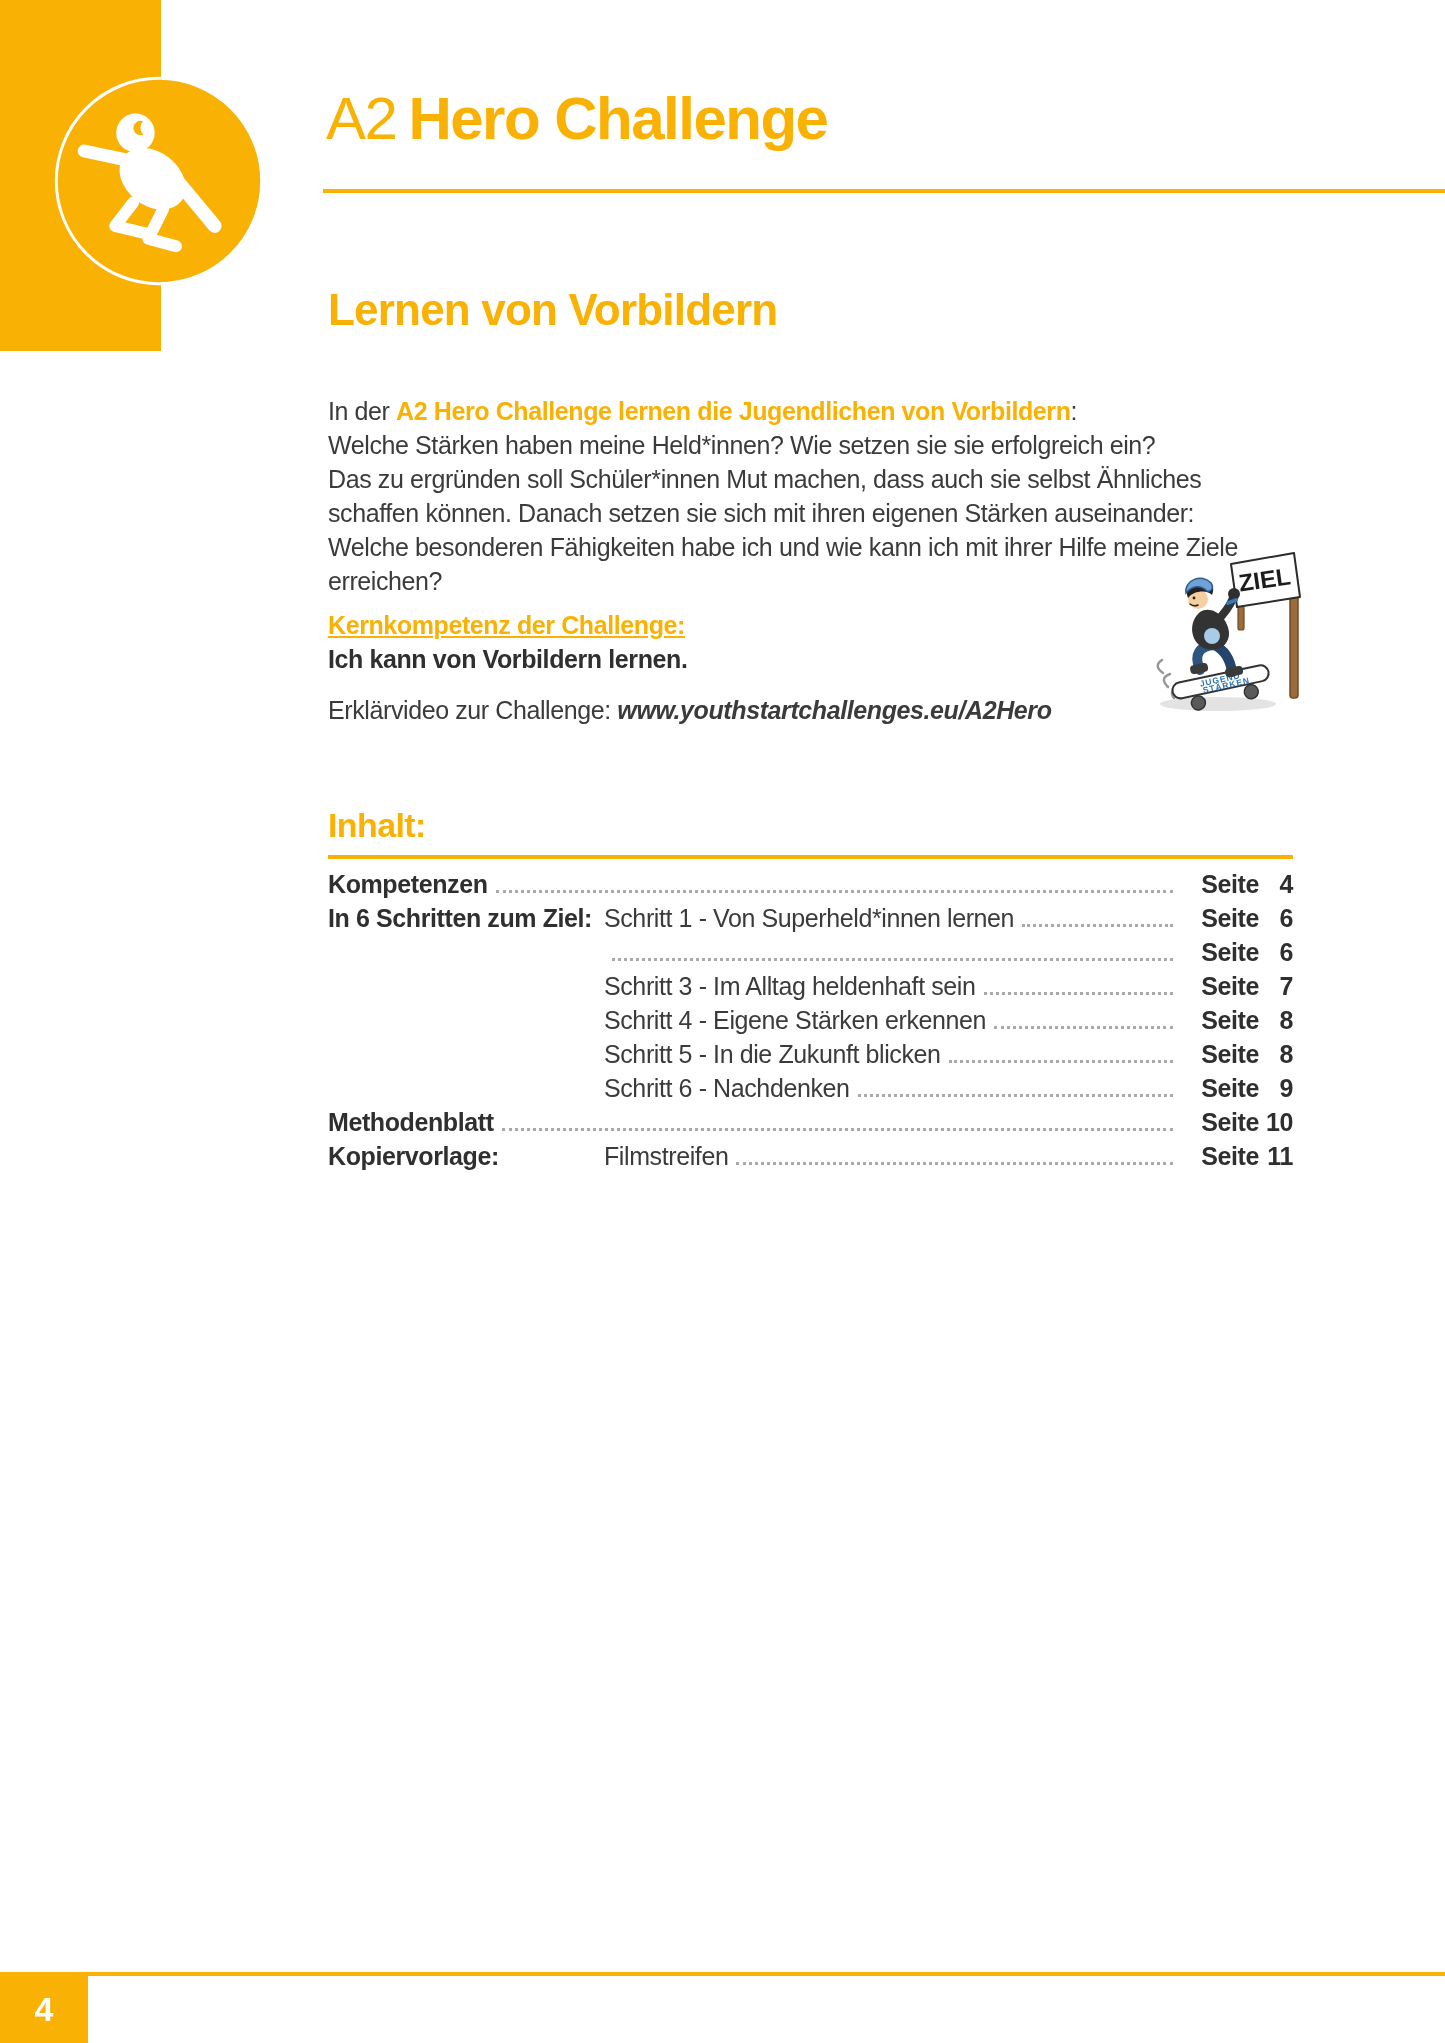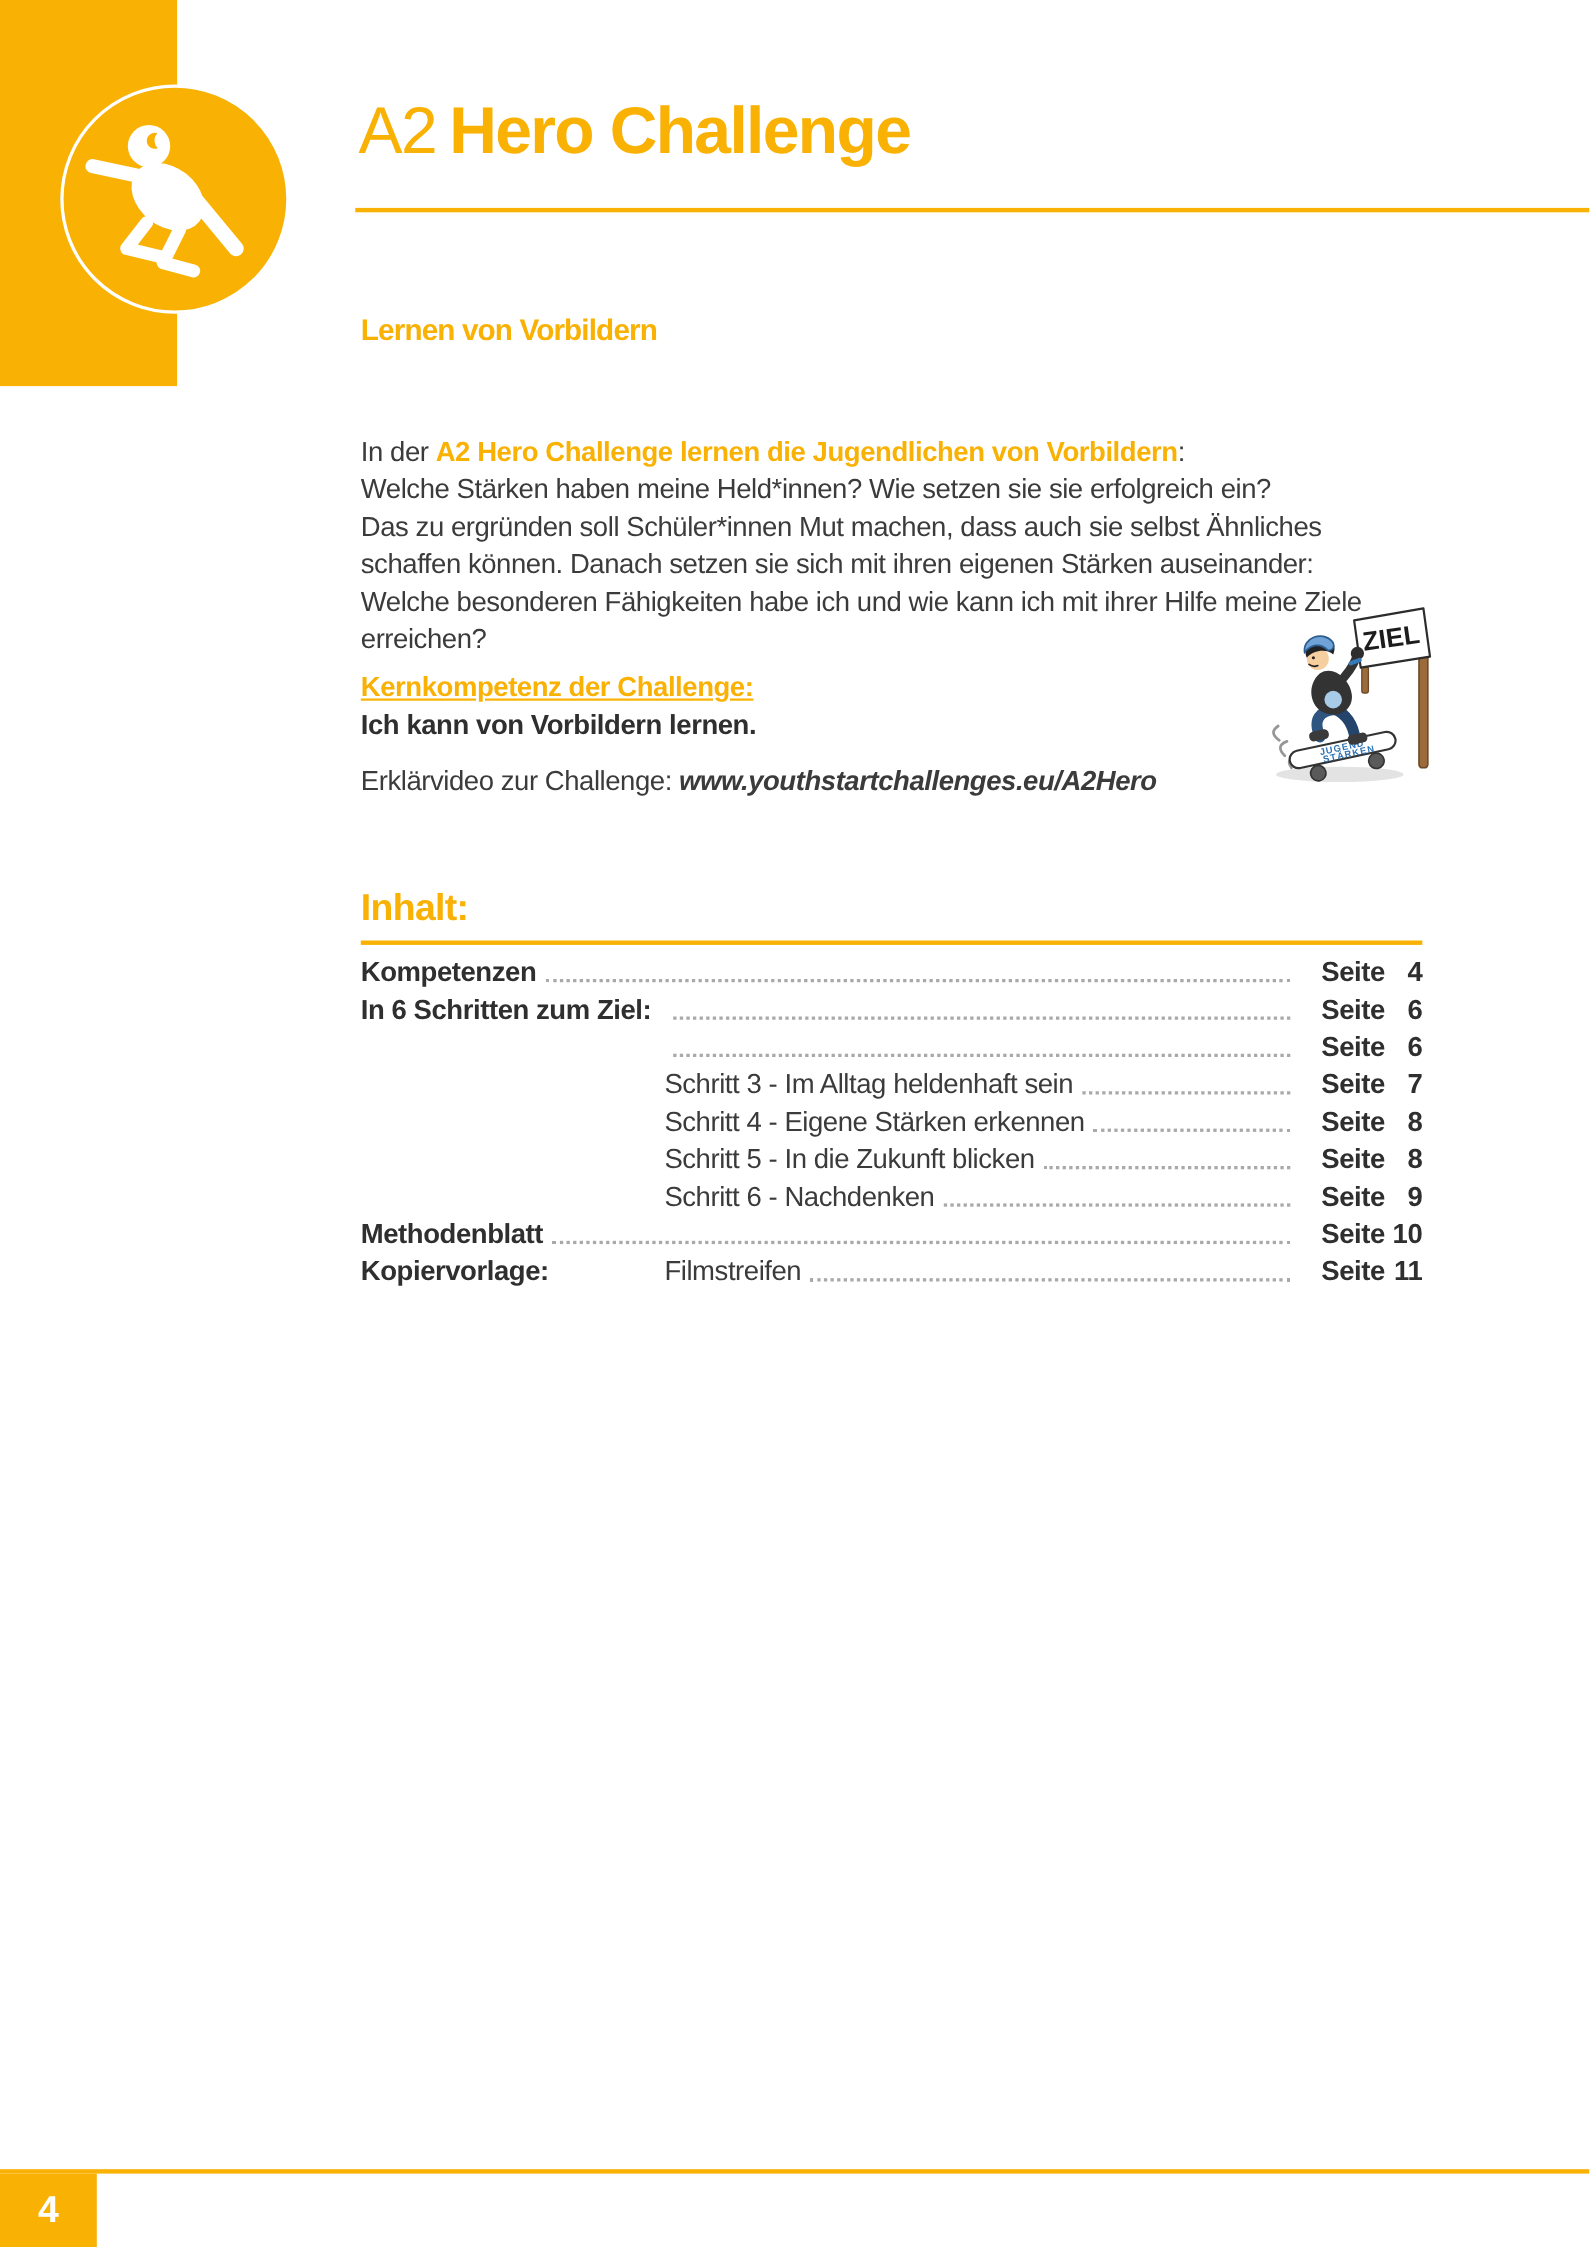--- a/index.html
+++ b/index.html
@@ -15,21 +15,21 @@
     overflow:hidden;
   }
   
   .band{position:absolute;left:0;top:0;width:161px;height:351px;background:var(--accent);}
   .badge{position:absolute;left:52px;top:74px;width:214px;height:214px;}
   
   .title{position:absolute;left:326px;top:86px;font-size:60px;line-height:1.1;color:var(--accent);letter-spacing:-1.5px;white-space:nowrap;}
   .title .pfx{font-weight:400;margin-right:12px;}
   .title .main{font-weight:700;}
   .title-rule{position:absolute;left:323px;top:189px;right:0;height:4px;background:var(--accent);}
-  .subtitle{position:absolute;left:328px;top:285px;font-size:27px;font-weight:700;color:var(--accent);letter-spacing:-0.8px;white-space:nowrap;}
+  .subtitle{position:absolute;left:328px;top:285px;font-size:44px;font-weight:700;color:var(--accent);letter-spacing:-0.8px;white-space:nowrap;}
   
   .intro{position:absolute;left:328px;top:394px;font-size:25px;line-height:34px;letter-spacing:-0.4px;white-space:nowrap;}
   .hl{color:var(--accent);font-weight:700;}
   
   .kern{position:absolute;left:328px;top:608px;font-size:25px;line-height:34px;letter-spacing:-0.4px;}
   .kern .kh{color:var(--accent);font-weight:700;text-decoration:underline;}
   .kern .ks{font-weight:700;color:#2f2f2f;}
   
   .video{position:absolute;left:328px;top:696px;font-size:25px;letter-spacing:-0.4px;white-space:nowrap;}
   .video .u{font-weight:700;font-style:italic;}
@@ -133,20 +133,21 @@
 
 <div class="toc">
   <div class="toc-row">
     <span class="tc1 auto">Kompetenzen</span>
     <span class="leader"></span>
     <span class="seite">Seite</span>
     <span class="pnum">4</span>
   </div>
   <div class="toc-row">
     <span class="tc1">In 6 Schritten zum Ziel:</span>
+    <span class="tc2">Schritt 1 - Von Superheld*innen lernen</span>
     <span class="leader"></span>
     <span class="seite">Seite</span>
     <span class="pnum">6</span>
   </div>
   <div class="toc-row">
     <span class="tc1"></span>
     <span class="leader"></span>
     <span class="seite">Seite</span>
     <span class="pnum">6</span>
   </div>

